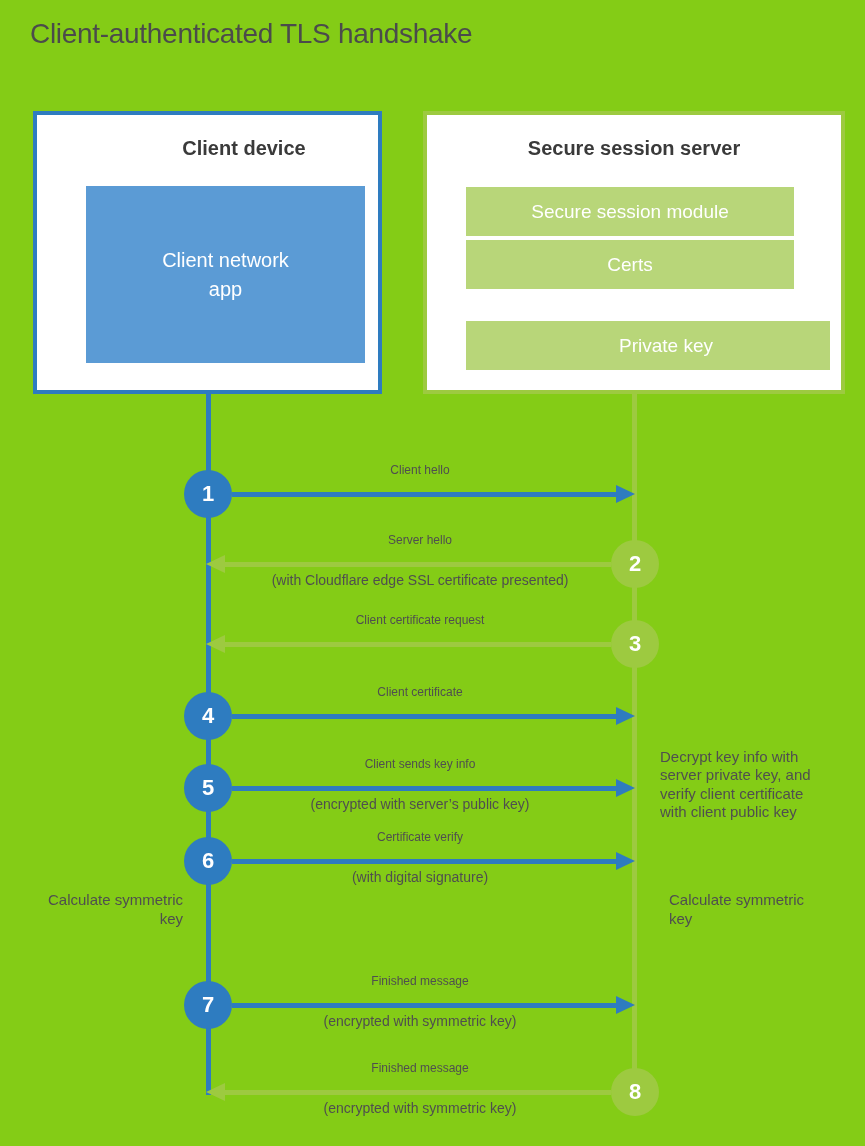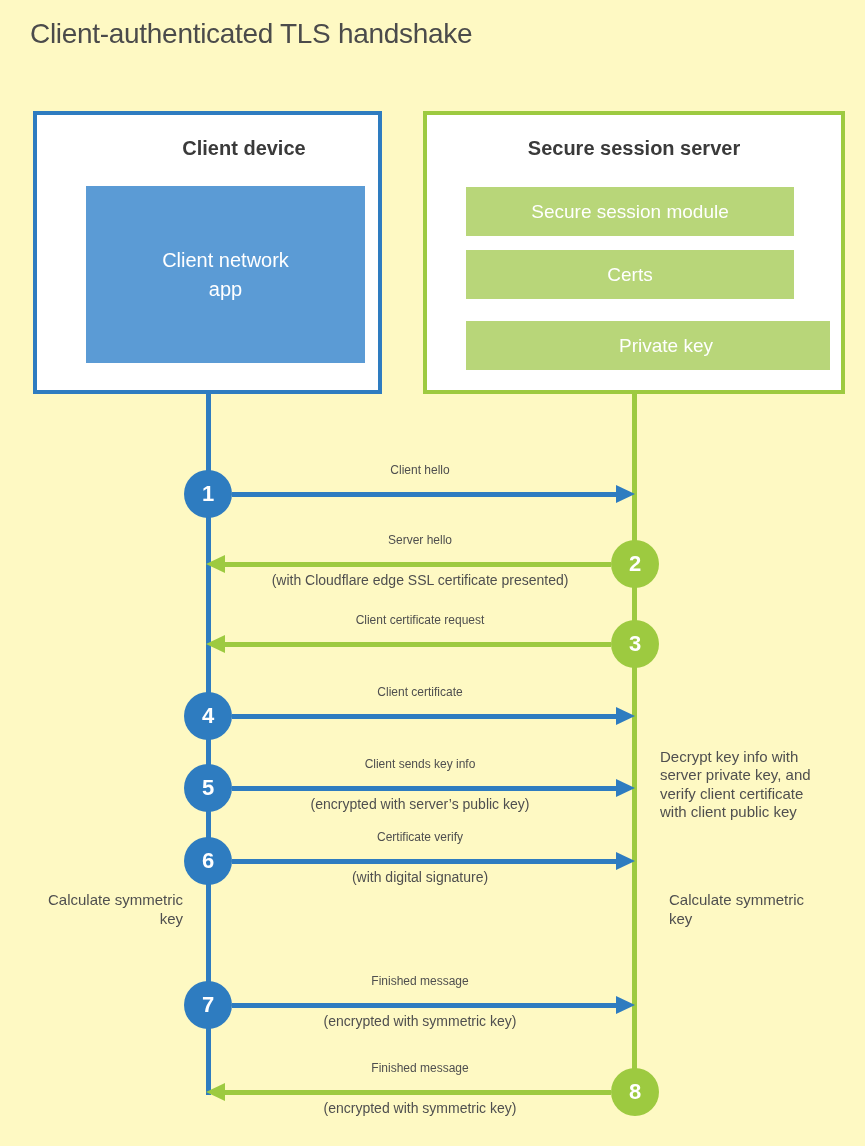--- a/index.html
+++ b/index.html
@@ -5,21 +5,21 @@
   html, body {
     margin: 0;
     padding: 0;
     background: #ffffff;
     font-family: "Liberation Sans", sans-serif;
   }
   .canvas {
     position: relative;
     width: 865px;
     height: 1146px;
-    background: #fef9c3;
+    background: #84cc16;
     overflow: hidden;
   }
   .abs { position: absolute; }
 
   
   .page-title {
     left: 30px; top: 18px;
     font-size: 28px;
     font-weight: 300;
     letter-spacing: -0.3px;
@@ -56,21 +56,21 @@
   }
   .client-inner span { display: inline-block; max-width: 150px; }
 
   .module-bar {
     left: 466px; width: 328px; height: 49px;
     background: var(--light-green, #b8d679);
     display: flex; align-items: center; justify-content: center;
     color: #fff; font-size: 19px;
   }
   .bar-1 { top: 187px; }
-  .bar-2 { top: 250px; }
+  .bar-2 { top: 240px; }
   .bar-3 { top: 321px; padding-left: 36px; }
 
   
   .lifeline { width: 5px; top: 392px; z-index: 1; }
   .lifeline-blue  { left: 206px; height: 703px; background: var(--blue, #2e7cc0); }
   .lifeline-green { left: 632px; height: 700px; background: var(--green, #9dca40); }
 
   
   .y1 { --y: 494px; } .y2 { --y: 564px; } .y3 { --y: 644px; } .y4 { --y: 716px; }
   .y5 { --y: 788px; } .y6 { --y: 861px; } .y7 { --y: 1005px; } .y8 { --y: 1092px; }

